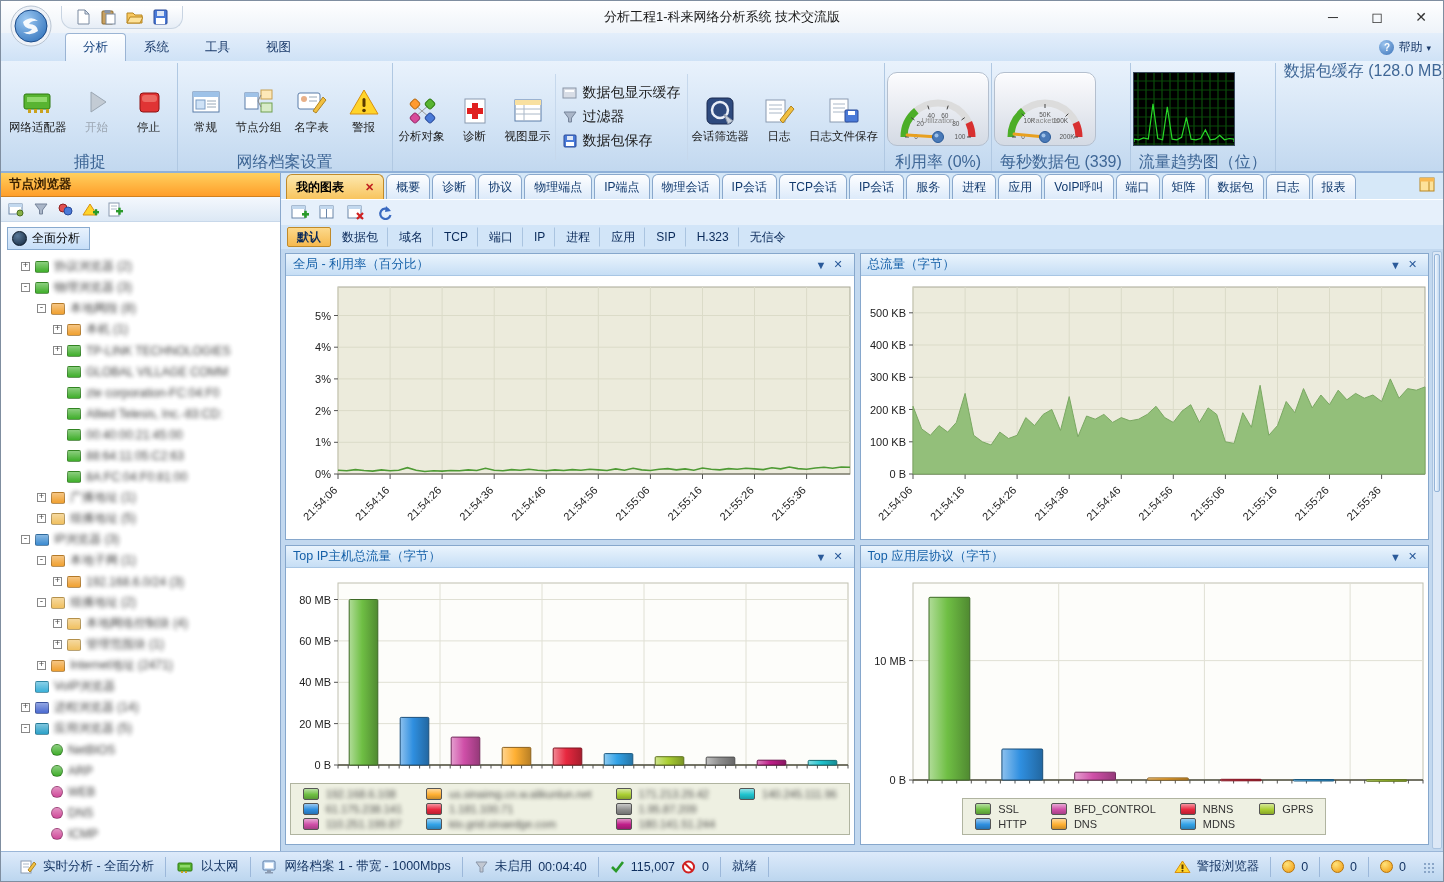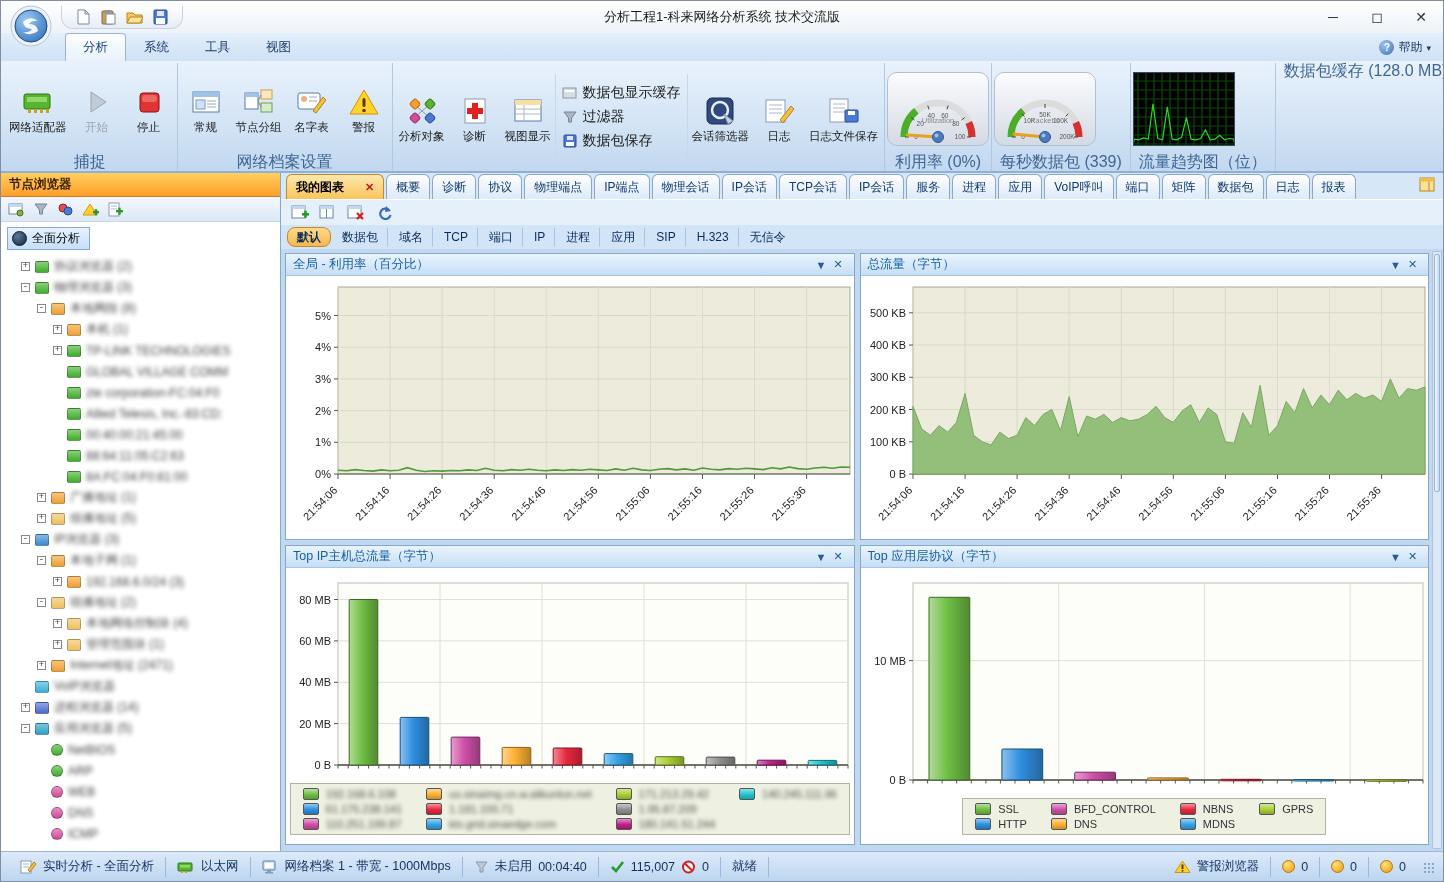--- a/index.html
+++ b/index.html
@@ -53,21 +53,21 @@
 .doctabs{height:26px;background:#d6e8f8;display:flex;align-items:flex-end;padding-left:5px;position:relative;flex:none}
 .dtab{padding:4px 9px 3px;margin-right:2px;border:1px solid #8aa8cc;border-bottom:none;border-radius:6px 6px 0 0;background:linear-gradient(#fefeff,#dceafa);font-size:12px;color:#123a6e;display:flex;gap:21px;align-items:center;white-space:nowrap}
 .dtab.active{background:linear-gradient(#fde8ae,#f8c45e);border-color:#c08a2a;font-weight:bold;color:#000}
 .dtab .x{color:#c02020;font-weight:bold;font-size:11px}
 .paneltool{position:absolute;right:6px;top:4px}
 .ctoolbar{height:26px;background:#e6f0fb;display:flex;align-items:center;gap:6px;padding-left:8px;flex:none;border-top:1px solid #fff}
 .ctico{width:22px;height:20px;display:flex;align-items:center;justify-content:center;border:1px solid transparent;border-radius:2px}
 .filters{height:24px;background:#d2e5f8;display:flex;align-items:center;padding-left:6px;font-size:12px;color:#0a2a5a;flex:none;gap:1px}
 .fitem{padding:2px 9px;border:1px solid transparent;border-right:1px solid #aac4e0;line-height:14px}
 .fitem:last-child{border-right-color:transparent}
-.fitem.active{background:linear-gradient(#fcd98c,#f6b94e);border:1px solid #c08a2a;border-radius:8px;font-weight:bold}
+.fitem.active{background:linear-gradient(#fcd98c,#f6b94e);border:1px solid #c08a2a;border-radius:2px;font-weight:bold}
 .charts{flex:1;display:grid;grid-template-columns:1fr 1fr;grid-template-rows:287px 1fr;gap:5px;padding:4px 14px 6px 4px;background:#c2d8ef;min-height:0;position:relative}
 .vscroll{position:absolute;right:1px;top:2px;bottom:2px;width:10px;background:#dce8f6;border:1px solid #aac4e0;border-radius:2px}
 .vthumb{position:absolute;left:1px;right:1px;top:2px;height:40%;background:linear-gradient(90deg,#f4f9ff,#c2d8ef);border:1px solid #94b4d8;border-radius:2px}
 .panel{background:#fff;border:1px solid #86a7cc;display:flex;flex-direction:column;min-height:0;min-width:0}
 .phead{height:22px;background:linear-gradient(#eaf4fd,#c6def5);border-bottom:1px solid #a8c6e4;display:flex;align-items:center;padding:0 7px;color:#1560a8;font-size:12.5px;flex:none}
 .phead .sp{flex:1}
 .phead .hbtn{width:17px;text-align:center;color:#2a5a9a;font-size:11px}
 .pbody{flex:1;position:relative;min-height:0;display:flex;flex-direction:column;overflow:hidden}
 .legendbox{margin:2px auto 9px;background:#eef0e2;border:1px solid #b0b4a0;padding:4px 12px;display:grid;column-gap:24px;row-gap:3px;font-size:11px;color:#333}
 .lent{display:flex;align-items:center;gap:7px;white-space:nowrap}

